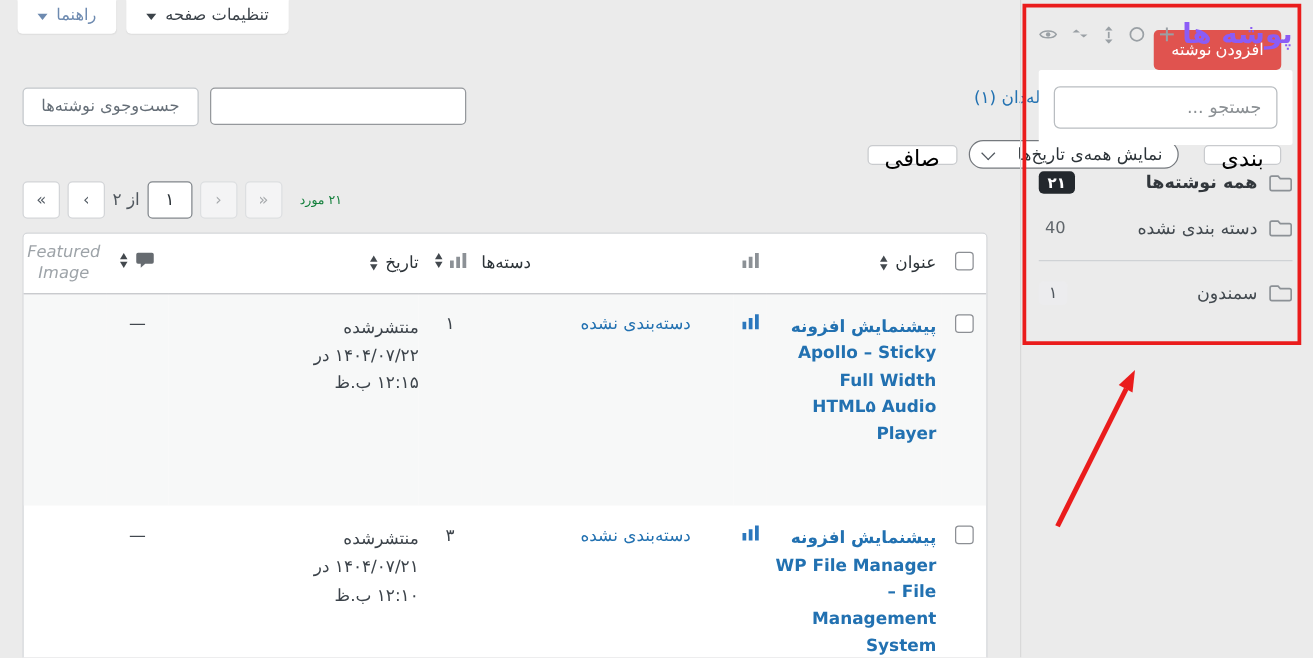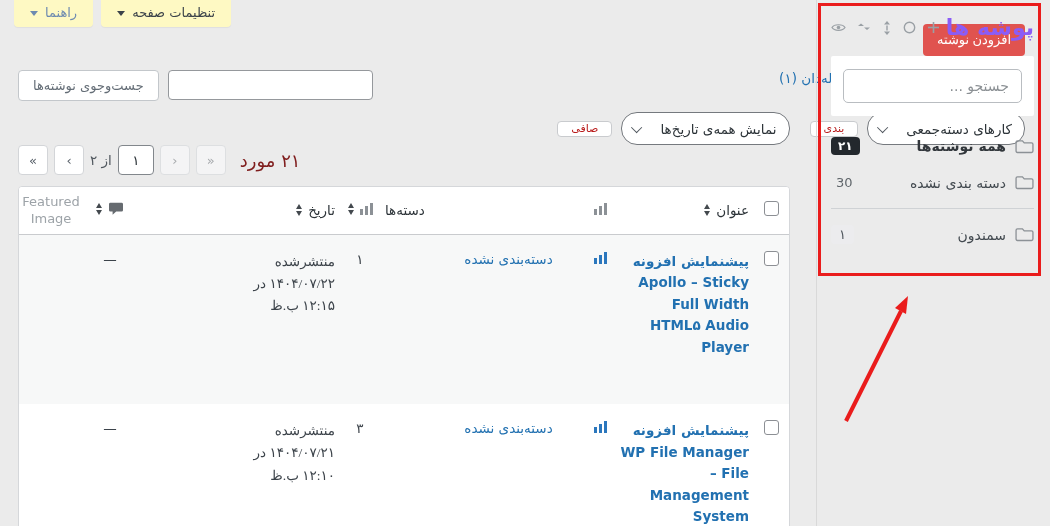--- a/index.html
+++ b/index.html
@@ -8,21 +8,21 @@
     position:relative;
     background:#ebebeb;
     font-family:"DejaVu Sans", sans-serif;
     font-size:13px;
     color:#3c434a;
     direction:rtl;
   }
   
   .screen-tabs { position:absolute; top:0; left:14px; display:flex; gap:8px; direction:ltr; z-index:2; }
   .meta-tab {
-    background:#fef9c3; border-radius:0 0 4px 4px; padding:5px 16px 7px;
+    background:#ffffff; border-radius:0 0 4px 4px; padding:5px 16px 7px;
     display:flex; align-items:center; gap:7px; direction:rtl;
     box-shadow:0 1px 1px rgba(0,0,0,.05); cursor:pointer; font-size:13px; color:#3c434a;
   }
   .meta-tab.help { color:#6d8ab0; }
   .caret { width:0; height:0; border:4px solid transparent; border-top:5px solid currentColor; margin-top:5px; }
   
   .title-row { position:absolute; top:24px; right:25px; display:flex; align-items:center; gap:14px; }
   .page-title { font-size:26px; font-weight:600; color:#1d2327; }
   .add-post-btn {
     background:#e0534f; color:#fff; border:none; border-radius:4px;
@@ -34,35 +34,35 @@
   
   .search-group { position:absolute; top:70px; left:18px; display:flex; gap:9px; direction:ltr; }
   .search-btn {
     background:#fff; border:1px solid #c3c7cb; border-radius:4px; color:#646d76;
     font-size:13px; padding:0 14px; height:31px; cursor:pointer; font-family:inherit;
   }
   .search-input { width:205px; height:30px; border:1px solid #95989c; border-radius:4px; background:#fff; padding:0 10px; font-family:inherit; }
   
   .toolbar { position:absolute; top:112px; right:25px; display:flex; align-items:center; gap:9px; }
   .select {
-    background:#fff; border:1px solid #75797e; border-radius:16px; height:33px;
+    background:#fff; border:1px solid #75797e; border-radius:16px; height:23px;
     display:flex; align-items:center; justify-content:space-between; gap:18px;
     padding:0 12px; font-size:13.5px; color:#2c3338; cursor:pointer;
   }
   .select.bulk { min-width:131px; }
   .select.cats { min-width:126px; }
   .chev { width:8px; height:8px; border-left:1.6px solid #50575e; border-bottom:1.6px solid #50575e; transform:rotate(-45deg) translateY(-2px); }
   .btn-muted {
     background:#fff; border:1px solid #c9cbce; border-radius:4px; height:16px;
-    color:#b91c1c; font-size:11px; padding:0 13px; cursor:pointer; font-family:inherit;
+    color:#000000; font-size:18px; padding:0 13px; cursor:pointer; font-family:inherit;
   }
   .toolbar .gap { width:2px; }
   
   .pagination { position:absolute; top:145px; left:18px; display:flex; align-items:center; gap:6px; }
-  .pg-count { color:#7f1d1d; font-size:18px; margin-left:8px; }
+  .pg-count { color:#15803d; font-size:10px; margin-left:8px; }
   .pg-btn {
     width:30px; height:30px; border-radius:4px; display:grid; place-items:center;
     font-size:13px; direction:ltr; cursor:pointer; user-select:none;
   }
   .pg-btn.disabled { background:#f4f4f5; border:1px solid #dddfe1; color:#a7aaad; cursor:default; }
   .pg-btn.enabled  { background:#fff; border:1px solid #d3d5d8; color:#555d66; }
   .pg-input { width:36px; height:30px; border:1px solid #82878c; border-radius:4px; text-align:center; font-size:13.5px; color:#2c3338; font-family:inherit; }
   .pg-of { color:#50575e; font-size:13.5px; }
   
   .table-wrap {
@@ -77,33 +77,33 @@
   th.c-title { text-align:right; padding-right:4px; }
   td.c-title { text-align:right; padding-right:4px; padding-left:6px; }
   th.c-icon, td.c-icon { text-align:center; }
   th.c-cats { text-align:left; }
   td.c-cats { text-align:right; padding-right:0; padding-left:45px;margin-top:36px; }
   td.c-cats .cell-inner{ display:block; text-align:center; }
   th.c-stats, td.c-stats { text-align:center; color:#3c434a; }
   th.c-date { text-align:right; padding-left:10px; }
   td.c-date { text-align:right; }
   th.c-com, td.c-com { text-align:center; }
-  th.c-feat { text-align:center; color:#9da3a8; font-size:13px; line-height:1.35; }
+  th.c-feat { text-align:center; color:#9da3a8; font-size:13px; line-height:1.35;font-style:italic; }
   .hdr-flex { display:inline-flex; align-items:center; gap:6px; }
   .sort-arrows { display:inline-flex; flex-direction:column; gap:2px; }
   .sort-arrows .up { width:0;height:0;border-left:3.5px solid transparent;border-right:3.5px solid transparent;border-bottom:5px solid #43494e; }
   .sort-arrows .dn { width:0;height:0;border-left:3.5px solid transparent;border-right:3.5px solid transparent;border-top:5px solid #43494e; }
   .bars { display:inline-flex; align-items:flex-end; gap:2px; direction:ltr; }
   .bars i { width:3px; display:block; background:#8c9196; }
   .bars i:nth-child(1){height:6px;} .bars i:nth-child(2){height:9px;} .bars i:nth-child(3){height:12px;}
   .bars.blue i { background:#2b77bd; }
   .cb { width:15px; height:15px; border:1px solid #8c8f94; border-radius:3px; background:#fff; display:inline-block; cursor:pointer; }
   .post-link { color:#2271b1; font-weight:600; text-decoration:none; line-height:1.6; display:inline-block; cursor:pointer; }
   .cat-link { color:#2271b1; text-decoration:none; cursor:pointer; }
-  .datewrap { display:inline-block; width:116px; text-align:right; line-height:1.65;font-family:Liberation Serif, serif; }
+  .datewrap { display:inline-block; width:116px; text-align:right; line-height:1.65; }
   .dash { color:#3c434a; }
   
   .side { position:absolute; top:0; right:0; width:234px; height:526px; border-left:1px solid #d9d9d9; }
   .folders-head { display:flex; align-items:center; justify-content:space-between; padding:15px 16px 4px 14px; }
   .folders-title { font-size:22px; font-weight:700; color:#8b5cf6; }
   .folders-icons { display:flex; align-items:center; gap:11px; direction:ltr; }
   .ficon { display:grid; place-items:center; cursor:pointer; color:#9aa0a5; }
   .search-card { background:#fff; margin:12px 16px 12px 14px; padding:13px 12px; border-radius:2px; }
   .folder-search { width:100%; height:34px; border:1px solid #b9bdc1; border-radius:5px; padding:0 12px; font-size:14px; font-family:inherit; color:#2c3338; background:#fff; }
   .folder-search::placeholder { color:#8b9094; }
@@ -146,24 +146,20 @@
   <span class="sep">|</span>
   <a>زباله‌دان (۱)</a>
 </div>
 
 <div class="search-group">
   <button class="search-btn">جست‌وجوی نوشته‌ها</button>
   <input class="search-input" type="text" value="" style="">
 </div>
 
 <div class="toolbar">
-  <div class="select bulk">
-    <span>کارهای دسته‌جمعی</span>
-    <span class="chev"></span>
-  </div>
   <button class="btn-muted">بندی</button>
   <span class="gap"></span>
   <div class="select">
     <span>نمایش همه‌ی تاریخ‌ها</span>
     <span class="chev"></span>
   </div>
   <button class="btn-muted">صافی</button>
 </div>
 
 <div class="pagination">
@@ -336,21 +332,21 @@
     </svg>
     <span class="lbl">همه نوشته‌ها</span>
     <span class="count-dark">۲۱</span>
   </div>
 
   <div class="folder-item">
     <svg width="19" height="15" viewBox="0 0 20 16">
       <path d="M1 3.5 Q1 2 2.5 2 H7.8 l1.9 2.1 H17.5 Q19 4.1 19 5.6 V12.9 Q19 14.4 17.5 14.4 H2.5 Q1 14.4 1 12.9 Z" fill="none" stroke="#8c9196" stroke-width="1.4"></path>
     </svg>
     <span class="lbl">دسته بندی نشده</span>
-    <span class="count-plain">30</span>
+    <span class="count-plain">40</span>
   </div>
 
   <div class="folders-divider"></div>
 
   <div class="folder-item">
     <svg width="19" height="15" viewBox="0 0 20 16">
       <path d="M1 3.5 Q1 2 2.5 2 H7.8 l1.9 2.1 H17.5 Q19 4.1 19 5.6 V12.9 Q19 14.4 17.5 14.4 H2.5 Q1 14.4 1 12.9 Z" fill="none" stroke="#8c9196" stroke-width="1.4"></path>
     </svg>
     <span class="lbl">سمندون</span>
     <span class="count-light">۱</span>

